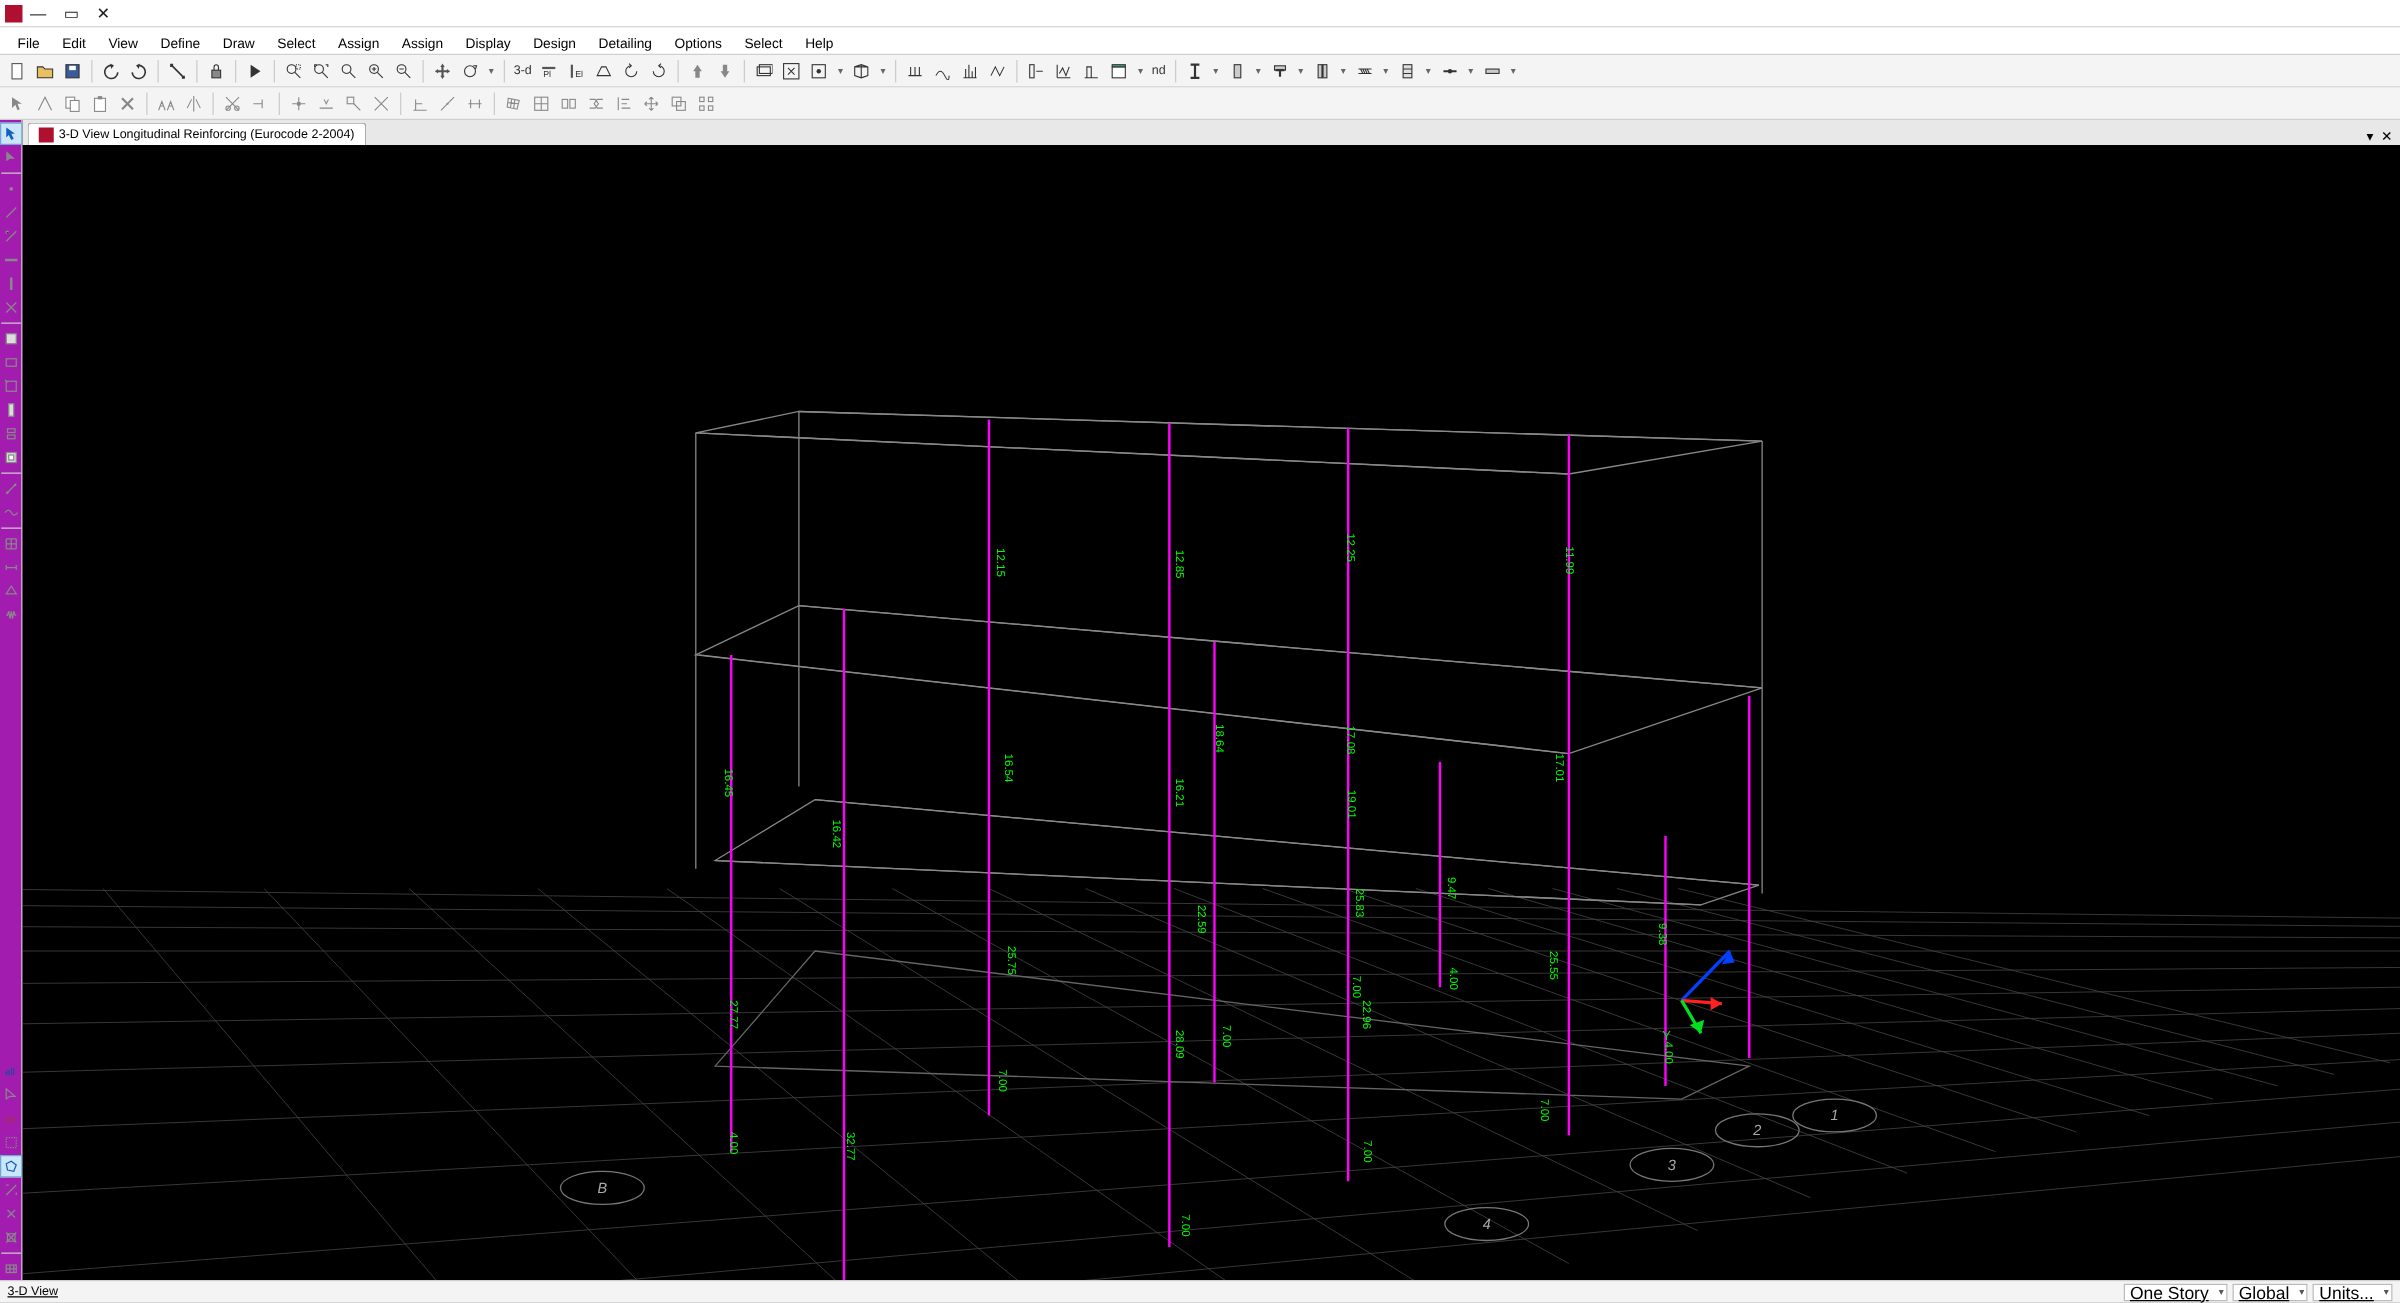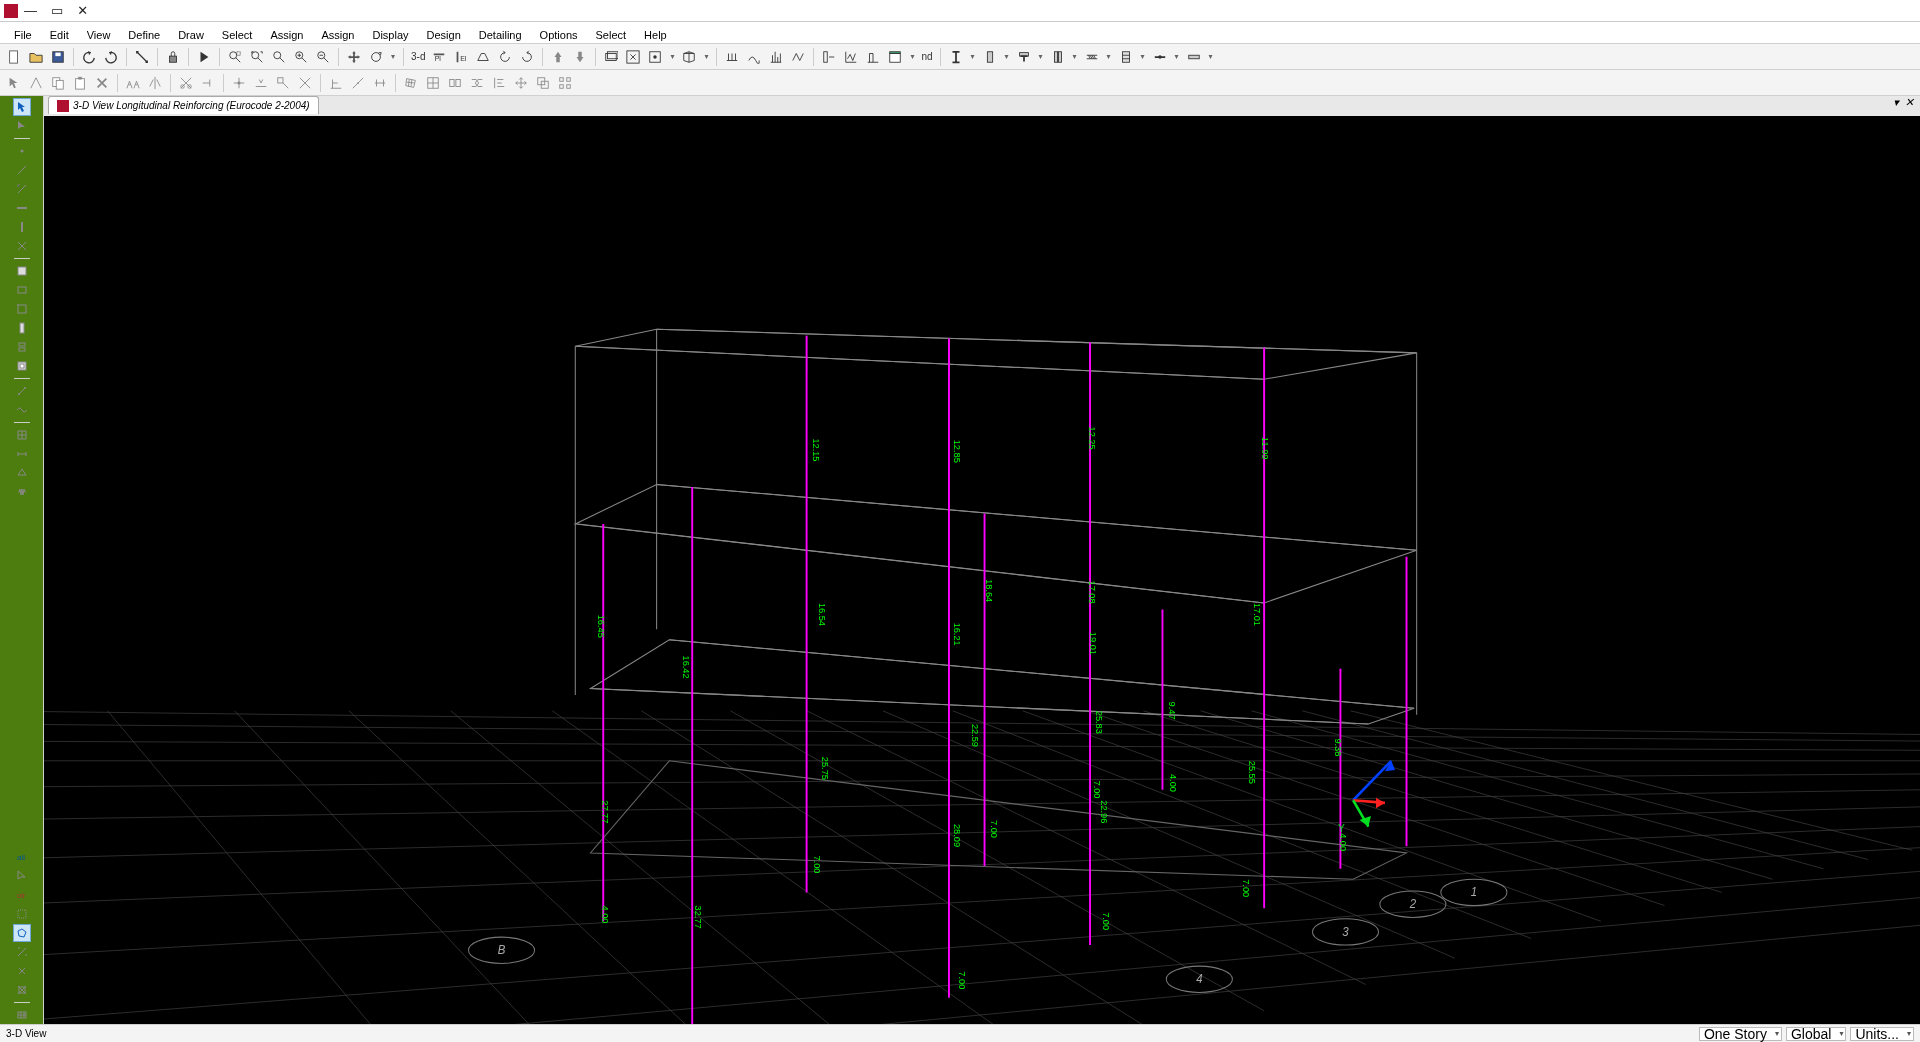--- a/index.html
+++ b/index.html
@@ -11,34 +11,34 @@
   .titlebar .win-btns span { font-size: 13px; cursor: pointer; color: #222; }
   .menubar { height: 22px; background: #fff; display: flex; align-items: flex-end; padding: 0 6px; gap: 2px; border-bottom: 1px solid #d0d0d0; }
   .menubar .menu-item { padding: 2px 8px; cursor: pointer; }
   .toolbar-row { height: 26px; background: #f4f4f4; border-bottom: 1px solid #d0d0d0; display: flex; align-items: center; padding: 0 4px; gap: 2px; }
   .tbtn { width: 20px; height: 20px; display: flex; align-items: center; justify-content: center; cursor: pointer; border: 1px solid transparent; }
   .tbtn svg { width: 14px; height: 14px; }
   .tsep { width: 1px; height: 18px; background: #ccc; margin: 0 3px; }
   .tlbl { font-size: 10px; padding: 0 2px; color: #333; }
   .dd { width: 10px; height: 10px; font-size: 8px; color: #666; display: inline-flex; align-items: center; justify-content: center; }
   .work { position: absolute; top: 96px; left: 0; right: 0; bottom: 18px; display: flex; }
-  .left-toolbar { width: 44px; background: #4d7c0f; border-right: 1px solid #d0d0d0; display: flex; flex-direction: column; align-items: center; padding-top: 2px; gap: 1px; }
+  .left-toolbar { width: 18px; background: #a21caf; border-right: 1px solid #d0d0d0; display: flex; flex-direction: column; align-items: center; padding-top: 2px; gap: 1px; }
   .ltbtn { width: 18px; height: 18px; display: flex; align-items: center; justify-content: center; cursor: pointer; border: 1px solid transparent; }
   .ltbtn.active { background: #cde6f7; border-color: #6fa8d8; }
   .ltbtn svg { width: 12px; height: 12px; }
   .ltsep { width: 16px; height: 1px; background: #ccc; margin: 2px 0; }
   .view-area { flex: 1; display: flex; flex-direction: column; background: #000; position: relative; }
-  .view-tabs { height: 20px; background: #e8e8e8; display: flex; align-items: flex-start; padding-left: 4px; font-style: italic; }
+  .view-tabs { height: 20px; background: #e8e8e8; display: flex; align-items: flex-end; padding-left: 4px; }
   .view-tab { height: 18px; background: #fff; border: 1px solid #aaa; border-bottom: none; border-radius: 3px 3px 0 0; padding: 0 8px; display: flex; align-items: center; font-size: 10px; gap: 4px; }
   .view-tab .tab-icon { width: 12px; height: 12px; background: #b01030; }
   .view-tabs .restore-btns { margin-left: auto; margin-right: 6px; display: flex; gap: 6px; align-items: center; }
   .view-tabs .restore-btns span { font-size: 11px; cursor: pointer; }
   .canvas3d { flex: 1; position: relative; overflow: hidden; }
   .canvas3d svg { position: absolute; top: 0; left: 0; width: 100%; height: 100%; }
-  .statusbar { position: absolute; bottom: 0; left: 0; right: 0; height: 18px; background: #f4f4f4; border-top: 1px solid #d0d0d0; display: flex; align-items: center; padding: 0 6px; font-size: 10px; }
+  .statusbar { position: absolute; bottom: 0; left: 0; right: 0; height: 18px; background: #f4f4f4; border-top: 1px solid #d0d0d0; display: flex; align-items: center; padding: 0 6px; font-size: 10px; text-decoration: underline; }
   .statusbar .status-text { flex: 1; }
   .statusbar .combo { border: 1px solid #bbb; background: #fff; height: 14px; font-size: 14px; padding: 0 14px 0 4px; display: inline-flex; align-items: center; margin-left: 4px; position: relative; }
   .statusbar .combo::after { content: "▾"; position: absolute; right: 2px; font-size: 8px; color: #555; }
   .reinf-label { font-family: Arial; font-size: 7px; fill: #00ff00; }
   .grid-bubble-text { font-family: Arial; font-size: 9px; fill: #aaa; font-style: italic; }
 </style>
 </head>
 <body>
 
 <div class="titlebar">

